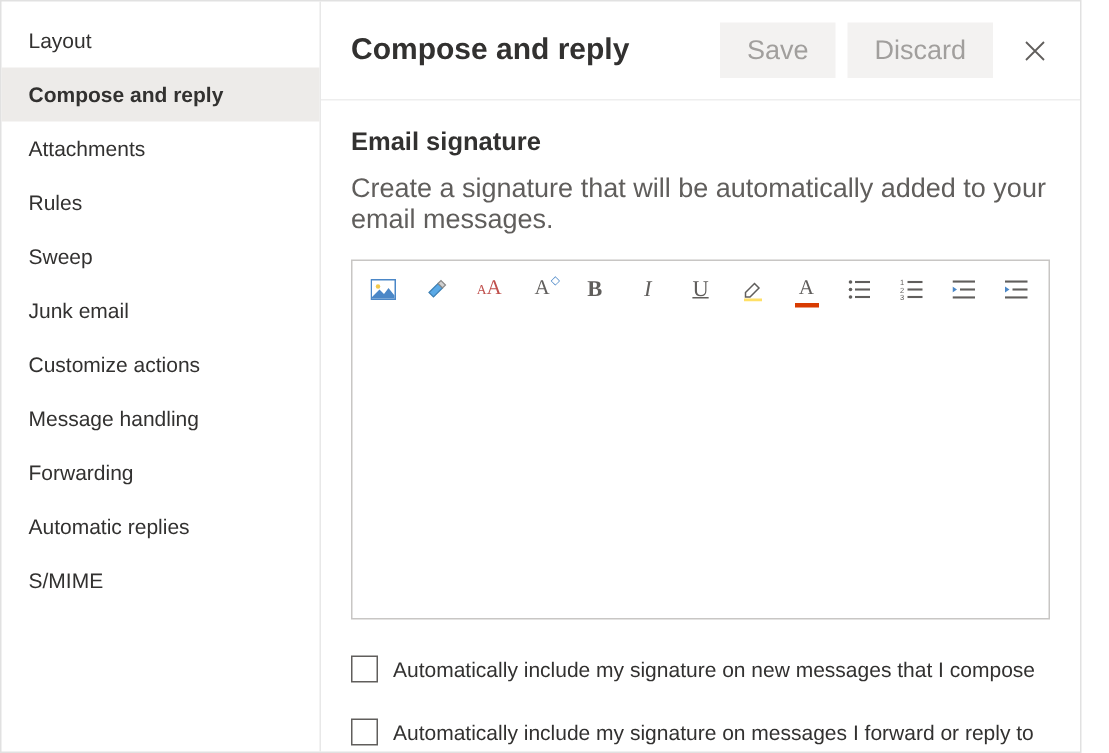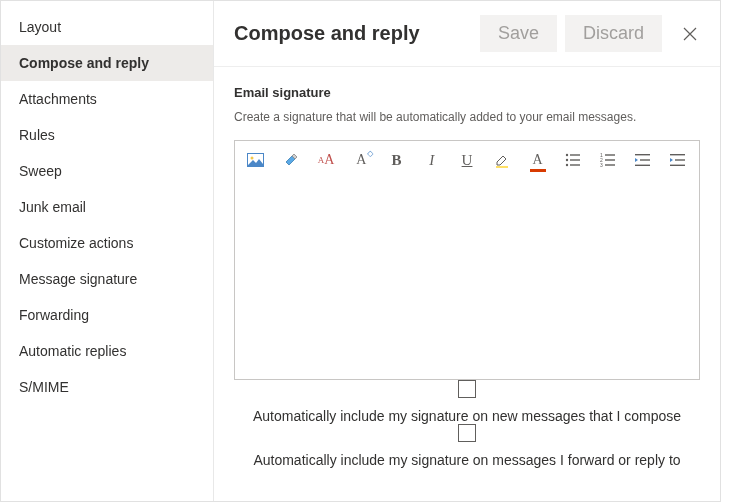--- a/index.html
+++ b/index.html
@@ -70,27 +70,27 @@
       display: inline-flex;
       align-items: center;
       justify-content: center;
       width: 20px;
       height: 20px;
     }
     .content {
       padding: 18px 20px;
     }
     .section-title {
-      font-size: 13px;
+      font-size: 17px;
       font-weight: 600;
       color: #323130;
       margin-bottom: 10px;
     }
     .section-desc {
-      font-size: 12px;
+      font-size: 18px;
       color: #605e5c;
       margin-bottom: 16px;
     }
     .editor-box {
       border: 1px solid #c8c6c4;
       width: 100%;
       height: 240px;
       background: #fff;
     }
     .toolbar {
@@ -112,23 +112,22 @@
     }
     .editor-area {
       width: 100%;
       height: calc(100% - 38px);
       padding: 8px;
       outline: none;
     }
     .checkbox-row {
       display: flex;
       align-items: center;
-      margin-top: 0;
+      margin-top: 24px;
       gap: 10px;
-      flex-direction: column;
     }
     .checkbox {
       width: 18px;
       height: 18px;
       border: 1px solid #605e5c;
       background: #fff;
       cursor: pointer;
       flex-shrink: 0;
     }
     .checkbox-label {
@@ -145,21 +144,21 @@
 
 <div class="container">
   <div class="sidebar">
     <div class="sidebar-item">Layout</div>
     <div class="sidebar-item selected">Compose and reply</div>
     <div class="sidebar-item">Attachments</div>
     <div class="sidebar-item">Rules</div>
     <div class="sidebar-item">Sweep</div>
     <div class="sidebar-item">Junk email</div>
     <div class="sidebar-item">Customize actions</div>
-    <div class="sidebar-item">Message signature</div>
+    <div class="sidebar-item">Message handling</div>
     <div class="sidebar-item">Forwarding</div>
     <div class="sidebar-item">Automatic replies</div>
     <div class="sidebar-item">S/MIME</div>
   </div>
 
   <div class="main">
     <div class="header">
       <div class="page-title">Compose and reply</div>
       <button class="btn">Save</button>
       <button class="btn btn-discard">Discard</button>

